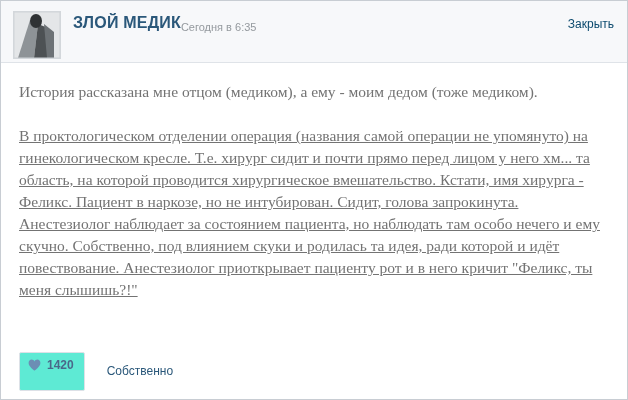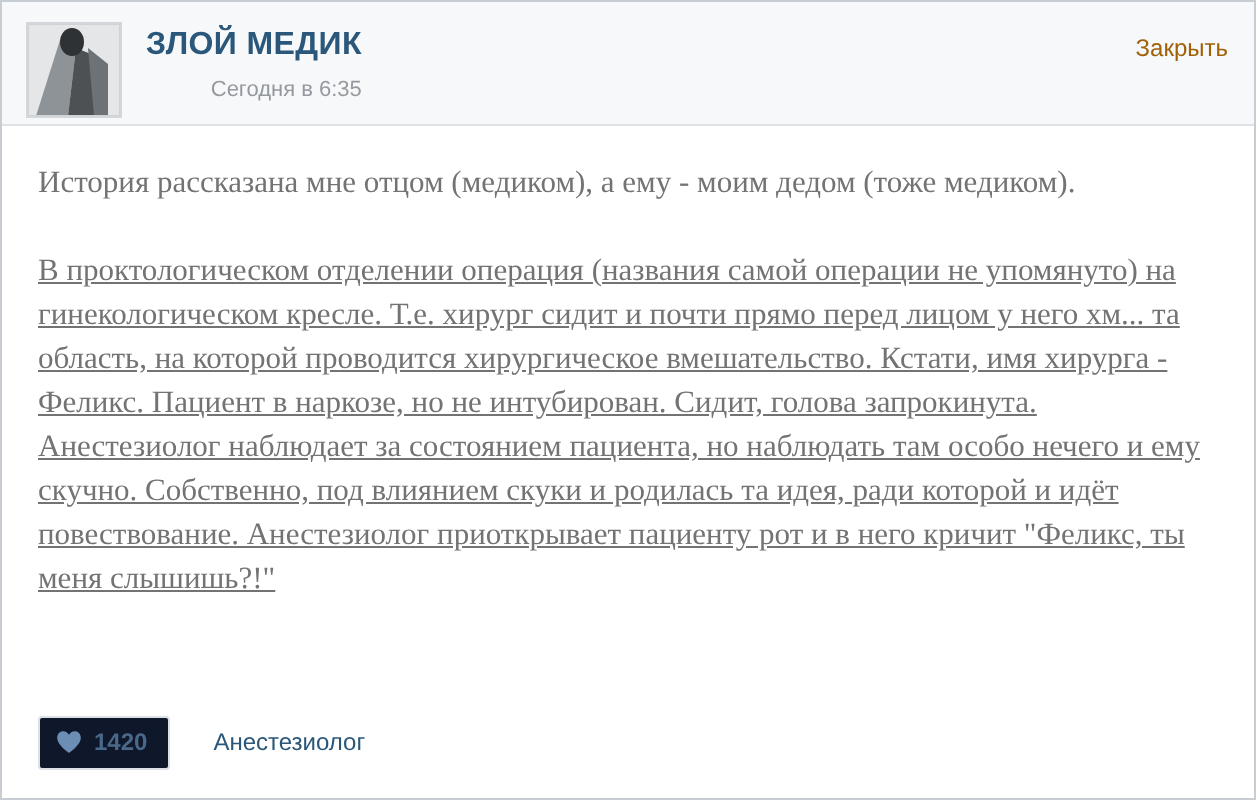--- a/index.html
+++ b/index.html
@@ -40,42 +40,42 @@
     overflow: hidden;
     background: #e6e8eb;
     border: 1px solid #d3d7db;
     box-sizing: border-box;
   }
   .avatar svg { display: block; }
   .header-text {
     margin-left: 12px;
     padding-top: 3px;
     display: flex;
-    flex-direction: column;
+    flex-direction: row;
   }
   .author {
     font-size: 16px;
     font-weight: bold;
     color: #2b587a;
     line-height: 18px;
     letter-spacing: 0.2px;
   }
   .timestamp {
     font-size: 11px;
     color: #94999e;
     line-height: 14px;
     margin-top: 6px;
     text-align: right;
   }
   .close-link {
     position: absolute;
     right: 13px;
     top: 16px;
     font-size: 12px;
-    color: #a16207;
+    color: #0c4a6e;
     text-decoration: none;
     cursor: pointer;
   }
   .post-body {
     flex: 1 1 auto;
     padding: 18px 18px 0 18px;
     box-sizing: border-box;
   }
   .paragraph {
     font-family: "Liberation Serif", serif;
@@ -91,22 +91,22 @@
     flex: 0 0 56px;
     display: flex;
     align-items: center;
     padding: 0 0 0 18px;
     box-sizing: border-box;
   }
   .like-button {
     display: inline-flex;
     align-items: center;
     height: 25px;
-    padding: 0 10px 0 8px;
-    background: #0f172a;
+    padding: 0 10px 12px 8px;
+    background: #5eead4;
     border: 1px solid #dde1e7;
     border-radius: 2px;
     cursor: pointer;
     user-select: none;
   }
   .heart-icon {
     width: 13px;
     height: 13px;
     margin-right: 6px;
     display: inline-block;
@@ -157,16 +157,16 @@
 
   <div class="post-footer">
     <div class="like-button">
       <span class="heart-icon">
         <svg width="13" height="12" viewBox="0 0 13 12">
           <path d="M6.5 11.5 C6.5 11.5 0.6 7.6 0.6 3.9 C0.6 1.9 2 0.6 3.6 0.6 C4.9 0.6 6 1.4 6.5 2.4 C7 1.4 8.1 0.6 9.4 0.6 C11 0.6 12.4 1.9 12.4 3.9 C12.4 7.6 6.5 11.5 6.5 11.5 Z" fill="#6c8eb4"></path>
         </svg>
       </span>
       <span class="like-count">1420</span>
     </div>
-    <a class="subscribe-link">Анестезиолог</a>
+    <a class="subscribe-link">Собственно</a>
   </div>
 
 </div>
 
 </body></html>

